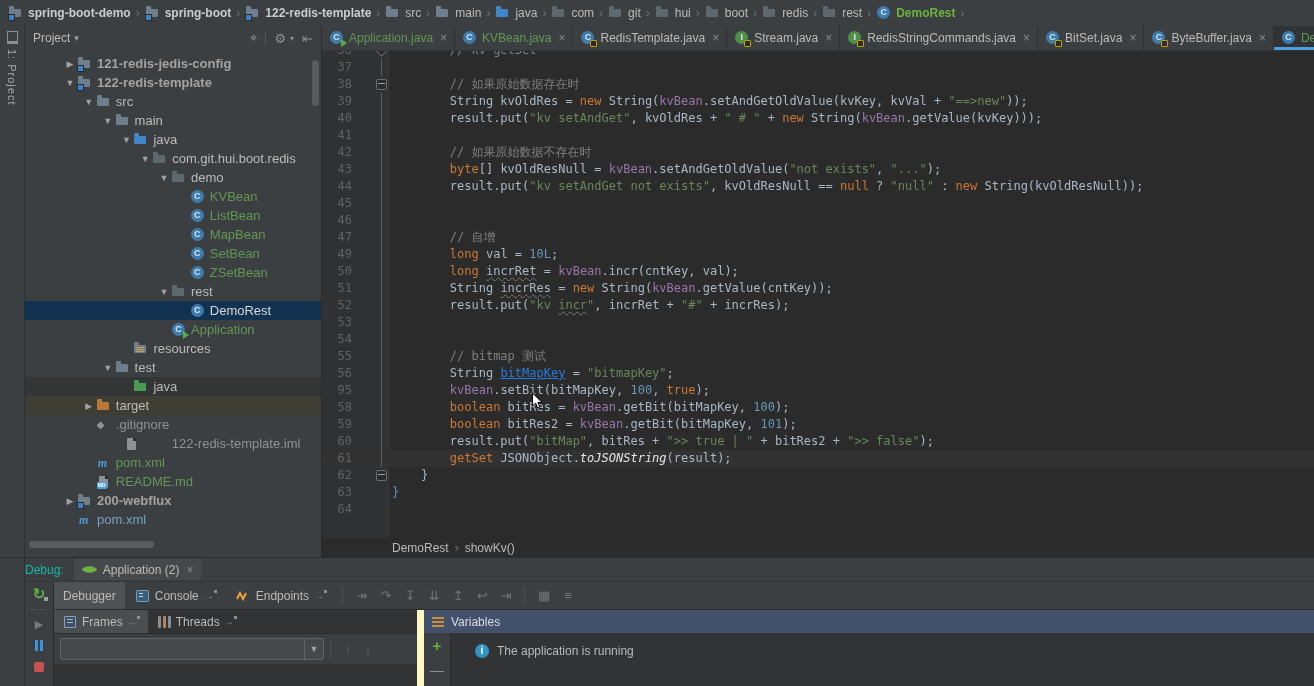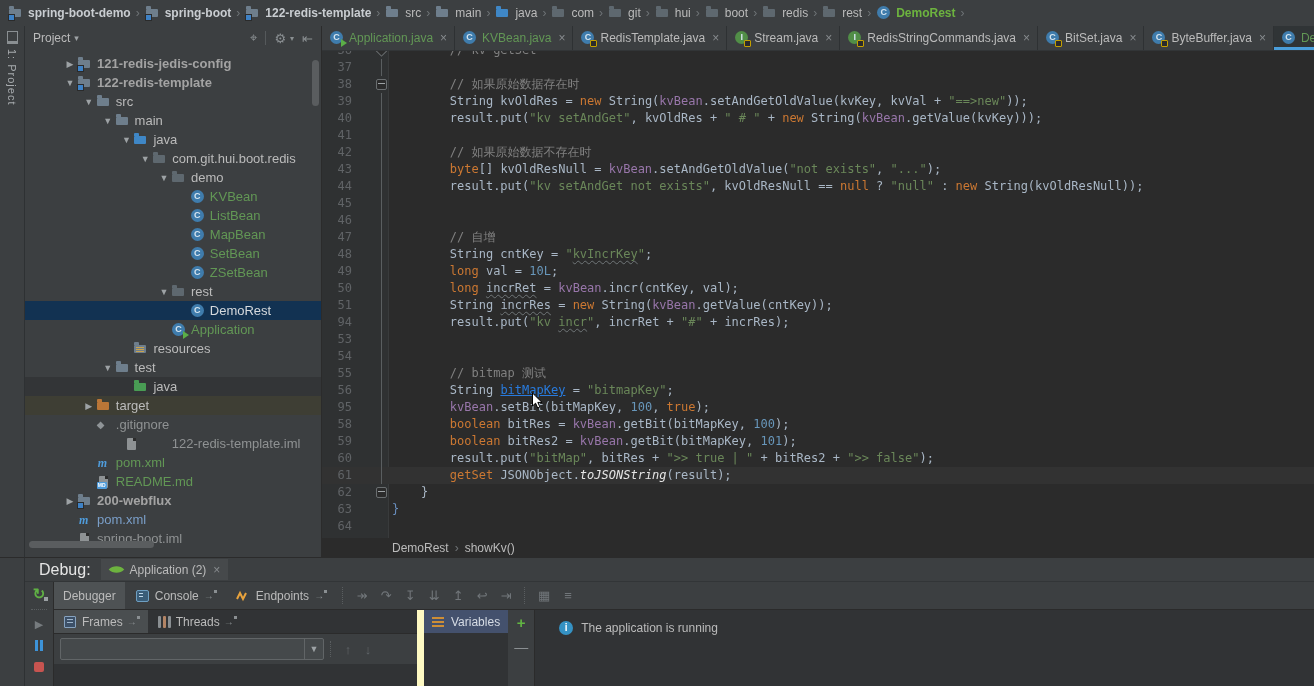--- a/index.html
+++ b/index.html
@@ -89,21 +89,21 @@
   .st{color:#6a8759;text-decoration:underline wavy #6f7577;text-underline-offset:2px;text-decoration-thickness:1px}
   .pt{color:#a9b7c6;text-decoration:underline wavy #6f7577;text-underline-offset:2px;text-decoration-thickness:1px}
   .br{color:#6a8fbf}
   .ebc{height:19px;flex:none;display:flex;align-items:center;padding-left:70px;font-size:12px;color:#bbbbbb;background:#2b2b2b}
   .ebc .bc-sep{margin:0 6px}
   
   .debug{position:absolute;left:0;right:0;bottom:0;height:129px;display:flex}
   .debug .dstripe{width:24px;flex:none;background:#3c3f41;border-right:1px solid #2e3133;border-top:1px solid #2b2b2b}
   .dwrap{flex:1;display:flex;flex-direction:column;border-top:1px solid #2b2b2b;min-width:0;background:#313335}
   .dhdr{height:23px;flex:none;background:#3c3f41;display:flex;align-items:center;border-bottom:1px solid #323537}
-  .dlabel{font-size:16px;color:#e5e5e5;margin:0 10px 0 14px}
+  .dlabel{font-size:12px;color:#14b8a6;margin:0 10px 0 0}
   .dtab{display:flex;align-items:center;gap:5px;background:#46494b;height:21px;padding:0 8px;font-size:12px;color:#bbbbbb}
   .dtab .tclose{color:#878b8e;margin-left:2px}
   .dbody{flex:1;display:flex;min-height:0}
   .drail{width:28px;flex:none;background:#3c3f41;border-right:1px solid #2b2b2b;display:flex;flex-direction:column;align-items:center;padding-top:4px}
   .rerun{position:relative;color:#5fb044;font-size:15px;font-weight:700;line-height:16px}
   .rerun::after{content:"";position:absolute;right:-3px;bottom:1px;width:4px;height:4px;background:#9aa0a3}
   .railsep{width:16px;border-top:1px dotted #5a5e60;margin:7px 0 6px}
   .resume{color:#767b7e;font-size:11px;margin:2px 0 6px}
   .pausebtn{display:flex;gap:2px;margin:3px 0 8px}
   .pausebtn i{display:block;width:3px;height:11px;background:#3d93d8}
@@ -120,21 +120,21 @@
   .dframes{width:363px;flex:none;display:flex;flex-direction:column;border-right:7px solid #fef9c3;background:#313335}
   .ftabs{height:23px;flex:none;background:#313335;border-bottom:1px solid #2b2b2b;display:flex;align-items:stretch}
   .ftab{display:flex;align-items:center;gap:4px;padding:0 8px;font-size:12px;color:#bbbbbb}
   .ftab.sel{background:#4a4e50}
   .fcomborow{height:30px;flex:none;background:#3c3f41;display:flex;align-items:center;padding:0 6px}
   .combo{width:262px;height:20px;background:#45494b;border:1px solid #616567;border-radius:2px;display:flex;align-items:center}
   .combo .cfill{flex:1}
   .combo .cbtn{width:18px;height:100%;border-left:1px solid #616567;display:flex;align-items:center;justify-content:center;color:#9da2a5;font-size:9px}
   .arrbtn{width:20px;text-align:center;color:#61666a;font-size:13px}
   .fempty{flex:1;background:#313335}
-  .dvars{flex:1;display:flex;flex-direction:row;min-width:0}
+  .dvars{flex:1;display:flex;flex-direction:column;min-width:0}
   .vhdr{height:23px;flex:none;background:#44516d;display:flex;align-items:center;gap:7px;padding:0 8px;font-size:12px;color:#d6dce5}
   .vburger{width:12px;height:9px;background:repeating-linear-gradient(#ce8e36 0 2px,transparent 2px 4px) wait;}
   .vburger{width:12px;height:10px;background:repeating-linear-gradient(to bottom,#ce8e36 0 2px,transparent 2px 4px)}
   .vbody{flex:1;display:flex;min-height:0;background:#313335}
   .vtools{width:26px;flex:none;background:#3c3f41;border-right:1px solid #2b2b2b;display:flex;flex-direction:column;align-items:center;padding-top:6px;gap:12px}
   .addw{color:#62b543;font-size:15px;font-weight:700;line-height:14px}
   .remw{color:#8a8f92;font-size:14px;line-height:10px}
   .vmsg{display:flex;align-items:center;gap:8px;padding:11px 0 0 24px;font-size:12px;color:#bbbbbb}
   .infoi{width:14px;height:14px;border-radius:50%;background:#3592c4;color:#fff;font:700 10px/14px "Liberation Sans",sans-serif;text-align:center;flex:none}
   .cursor-svg{position:absolute;z-index:50}
@@ -438,27 +438,20 @@
             </span>
             <span class="tlab">200-webflux</span>
           </div>
           <div class="trow" style="padding-left: 38px;">
             <span class="chev"></span>
             <span class="icn">
               <span class="mvn">m</span>
             </span>
             <span class="tlab c-blue">pom.xml</span>
           </div>
-          <div class="trow" style="padding-left: 38px;">
-            <span class="chev"></span>
-            <span class="icn">
-              <span class="file"></span>
-            </span>
-            <span class="tlab c-dim">spring-boot.iml</span>
-          </div>
         </div>
       <div class="vscroll"></div>
       <div class="hscroll"></div>
     </div>
 
     <div class="editor">
       <div class="tabs" id="tabs">
           <div class="tab green">
             <span class="icn">
               <span class="cc">C</span>
@@ -594,45 +587,39 @@
               <span class="foldc fline"></span>
               <span class="ct"><span class="p"></span></span>
             </div>
             <div class="crow">
               <span class="ln">47</span>
               <span class="gut-gap"></span>
               <span class="foldc fline"></span>
               <span class="ct"><span class="p">        </span><span class="c">// 自增</span></span>
             </div>
             <div class="crow">
-              <span class="ln">48</span>
-              <span class="gut-gap"></span>
-              <span class="foldc fline"></span>
-              <span class="ct"><span class="p">        </span><span class="p">String cntKey = </span><span class="s">"</span><span class="st">kvIncrKey</span><span class="s">"</span><span class="p">;</span></span>
-            </div>
-            <div class="crow">
               <span class="ln">49</span>
               <span class="gut-gap"></span>
               <span class="foldc fline"></span>
               <span class="ct"><span class="p">        </span><span class="k">long</span><span class="p"> val = </span><span class="n">10L</span><span class="p">;</span></span>
             </div>
             <div class="crow">
               <span class="ln">50</span>
               <span class="gut-gap"></span>
               <span class="foldc fline"></span>
               <span class="ct"><span class="p">        </span><span class="k">long</span><span class="p"> </span><span class="pt">incrRet</span><span class="p"> = </span><span class="f">kvBean</span><span class="p">.incr(cntKey, val);</span></span>
             </div>
             <div class="crow">
               <span class="ln">51</span>
               <span class="gut-gap"></span>
               <span class="foldc fline"></span>
               <span class="ct"><span class="p">        </span><span class="p">String </span><span class="pt">incrRes</span><span class="p"> = </span><span class="k">new</span><span class="p"> String(</span><span class="f">kvBean</span><span class="p">.getValue(cntKey));</span></span>
             </div>
             <div class="crow">
-              <span class="ln">94</span>
+              <span class="ln">52</span>
               <span class="gut-gap"></span>
               <span class="foldc fline"></span>
               <span class="ct"><span class="p">        </span><span class="p">result.put(</span><span class="s">"kv </span><span class="st">incr</span><span class="s">"</span><span class="p">, incrRet + </span><span class="s">"#"</span><span class="p"> + incrRes);</span></span>
             </div>
             <div class="crow">
               <span class="ln">53</span>
               <span class="gut-gap"></span>
               <span class="foldc fline"></span>
               <span class="ct"><span class="p"></span></span>
             </div>

